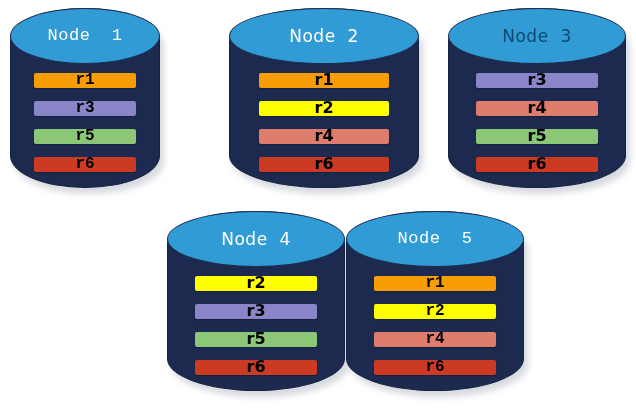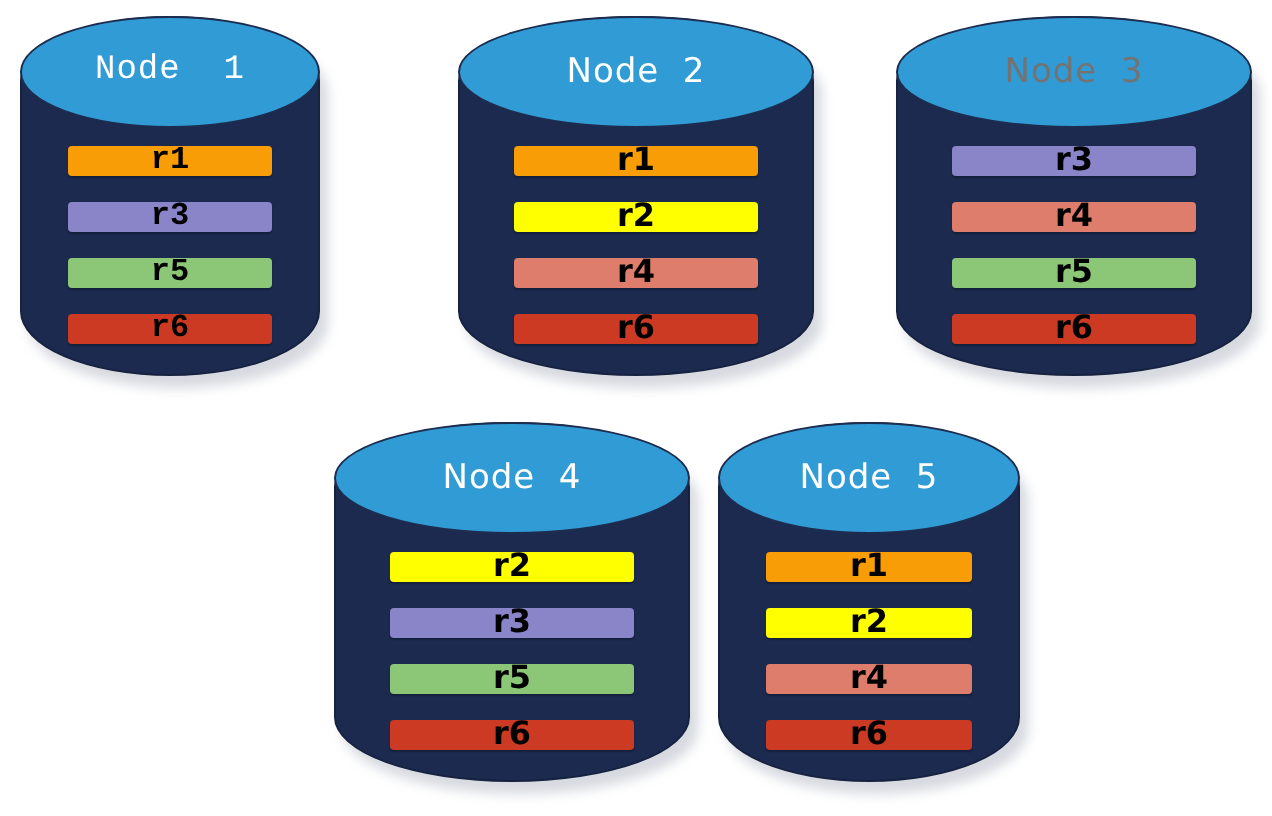--- a/index.html
+++ b/index.html
@@ -108,57 +108,57 @@
       <div class="cyl-body" style="background: rgb(27, 42, 78); border-color: rgb(22, 34, 63);"></div>
       <div class="cyl-top" style="background: rgb(49, 155, 214);"></div>
       <div class="cyl-title" style="color: rgb(255, 255, 255);">Node  1</div>
       <div class="bars">
         <div class="bar" style="background: rgb(249, 157, 7); color: rgb(0, 0, 0);">r1</div>
         <div class="bar" style="background: rgb(138, 132, 200); color: rgb(0, 0, 0);">r3</div>
         <div class="bar" style="background: rgb(140, 199, 119); color: rgb(0, 0, 0);">r5</div>
         <div class="bar" style="background: rgb(204, 58, 35); color: rgb(0, 0, 0);">r6</div>
       </div>
     </div>
-    <div class="node" style="left: 229px; top: 8px; width: 178px; height: 180px;">
+    <div class="node" style="left: 229px; top: 8px; width: 178px; height: 180px; padding-left: 12px;">
       <div class="cyl-shadow"></div>
       <div class="cyl-body" style="background: rgb(27, 42, 78); border-color: rgb(22, 34, 63);"></div>
       <div class="cyl-top" style="background: rgb(49, 155, 214);"></div>
       <div class="cyl-title" style="color: rgb(255, 255, 255);">Node  2</div>
       <div class="bars">
         <div class="bar" style="background: rgb(249, 157, 7); color: rgb(0, 0, 0);">r1</div>
         <div class="bar" style="background: rgb(255, 255, 0); color: rgb(0, 0, 0);">r2</div>
         <div class="bar" style="background: rgb(222, 125, 107); color: rgb(0, 0, 0);">r4</div>
         <div class="bar" style="background: rgb(204, 58, 35); color: rgb(0, 0, 0);">r6</div>
       </div>
     </div>
     <div class="node" style="left: 448px; top: 8px; width: 178px; height: 180px;">
       <div class="cyl-shadow"></div>
       <div class="cyl-body" style="background: rgb(27, 42, 78); border-color: rgb(22, 34, 63);"></div>
       <div class="cyl-top" style="background: rgb(49, 155, 214);"></div>
-      <div class="cyl-title" style="color: #737373;">Node  3</div>
+      <div class="cyl-title" style="color: #0c4a6e;">Node  3</div>
       <div class="bars">
         <div class="bar" style="background: rgb(138, 132, 200); color: rgb(0, 0, 0);">r3</div>
         <div class="bar" style="background: rgb(222, 125, 107); color: rgb(0, 0, 0);">r4</div>
         <div class="bar" style="background: rgb(140, 199, 119); color: rgb(0, 0, 0);">r5</div>
         <div class="bar" style="background: rgb(204, 58, 35); color: rgb(0, 0, 0);">r6</div>
       </div>
     </div>
     <div class="node" style="left: 127px; top: 211px; width: 178px; height: 180px; margin-left: 40px;">
       <div class="cyl-shadow"></div>
       <div class="cyl-body" style="background: rgb(27, 42, 78); border-color: rgb(22, 34, 63);"></div>
       <div class="cyl-top" style="background: rgb(49, 155, 214);"></div>
       <div class="cyl-title" style="color: rgb(255, 255, 255);">Node  4</div>
       <div class="bars">
         <div class="bar" style="background: rgb(255, 255, 0); color: rgb(0, 0, 0);">r2</div>
         <div class="bar" style="background: rgb(138, 132, 200); color: rgb(0, 0, 0);">r3</div>
         <div class="bar" style="background: rgb(140, 199, 119); color: rgb(0, 0, 0);">r5</div>
         <div class="bar" style="background: rgb(204, 58, 35); color: rgb(0, 0, 0);">r6</div>
       </div>
     </div>
-    <div class="node" style="left: 359px; top: 211px; width: 151px; height: 180px;">
+    <div class="node" style="left: 346px; top: 211px; width: 178px; height: 180px; font-family: Liberation Mono, monospace;">
       <div class="cyl-shadow"></div>
       <div class="cyl-body" style="background: rgb(27, 42, 78); border-color: rgb(22, 34, 63);"></div>
       <div class="cyl-top" style="background: rgb(49, 155, 214);"></div>
       <div class="cyl-title" style="color: rgb(255, 255, 255);">Node  5</div>
       <div class="bars">
         <div class="bar" style="background: rgb(249, 157, 7); color: rgb(0, 0, 0);">r1</div>
         <div class="bar" style="background: rgb(255, 255, 0); color: rgb(0, 0, 0);">r2</div>
         <div class="bar" style="background: rgb(222, 125, 107); color: rgb(0, 0, 0);">r4</div>
         <div class="bar" style="background: rgb(204, 58, 35); color: rgb(0, 0, 0);">r6</div>
       </div>

